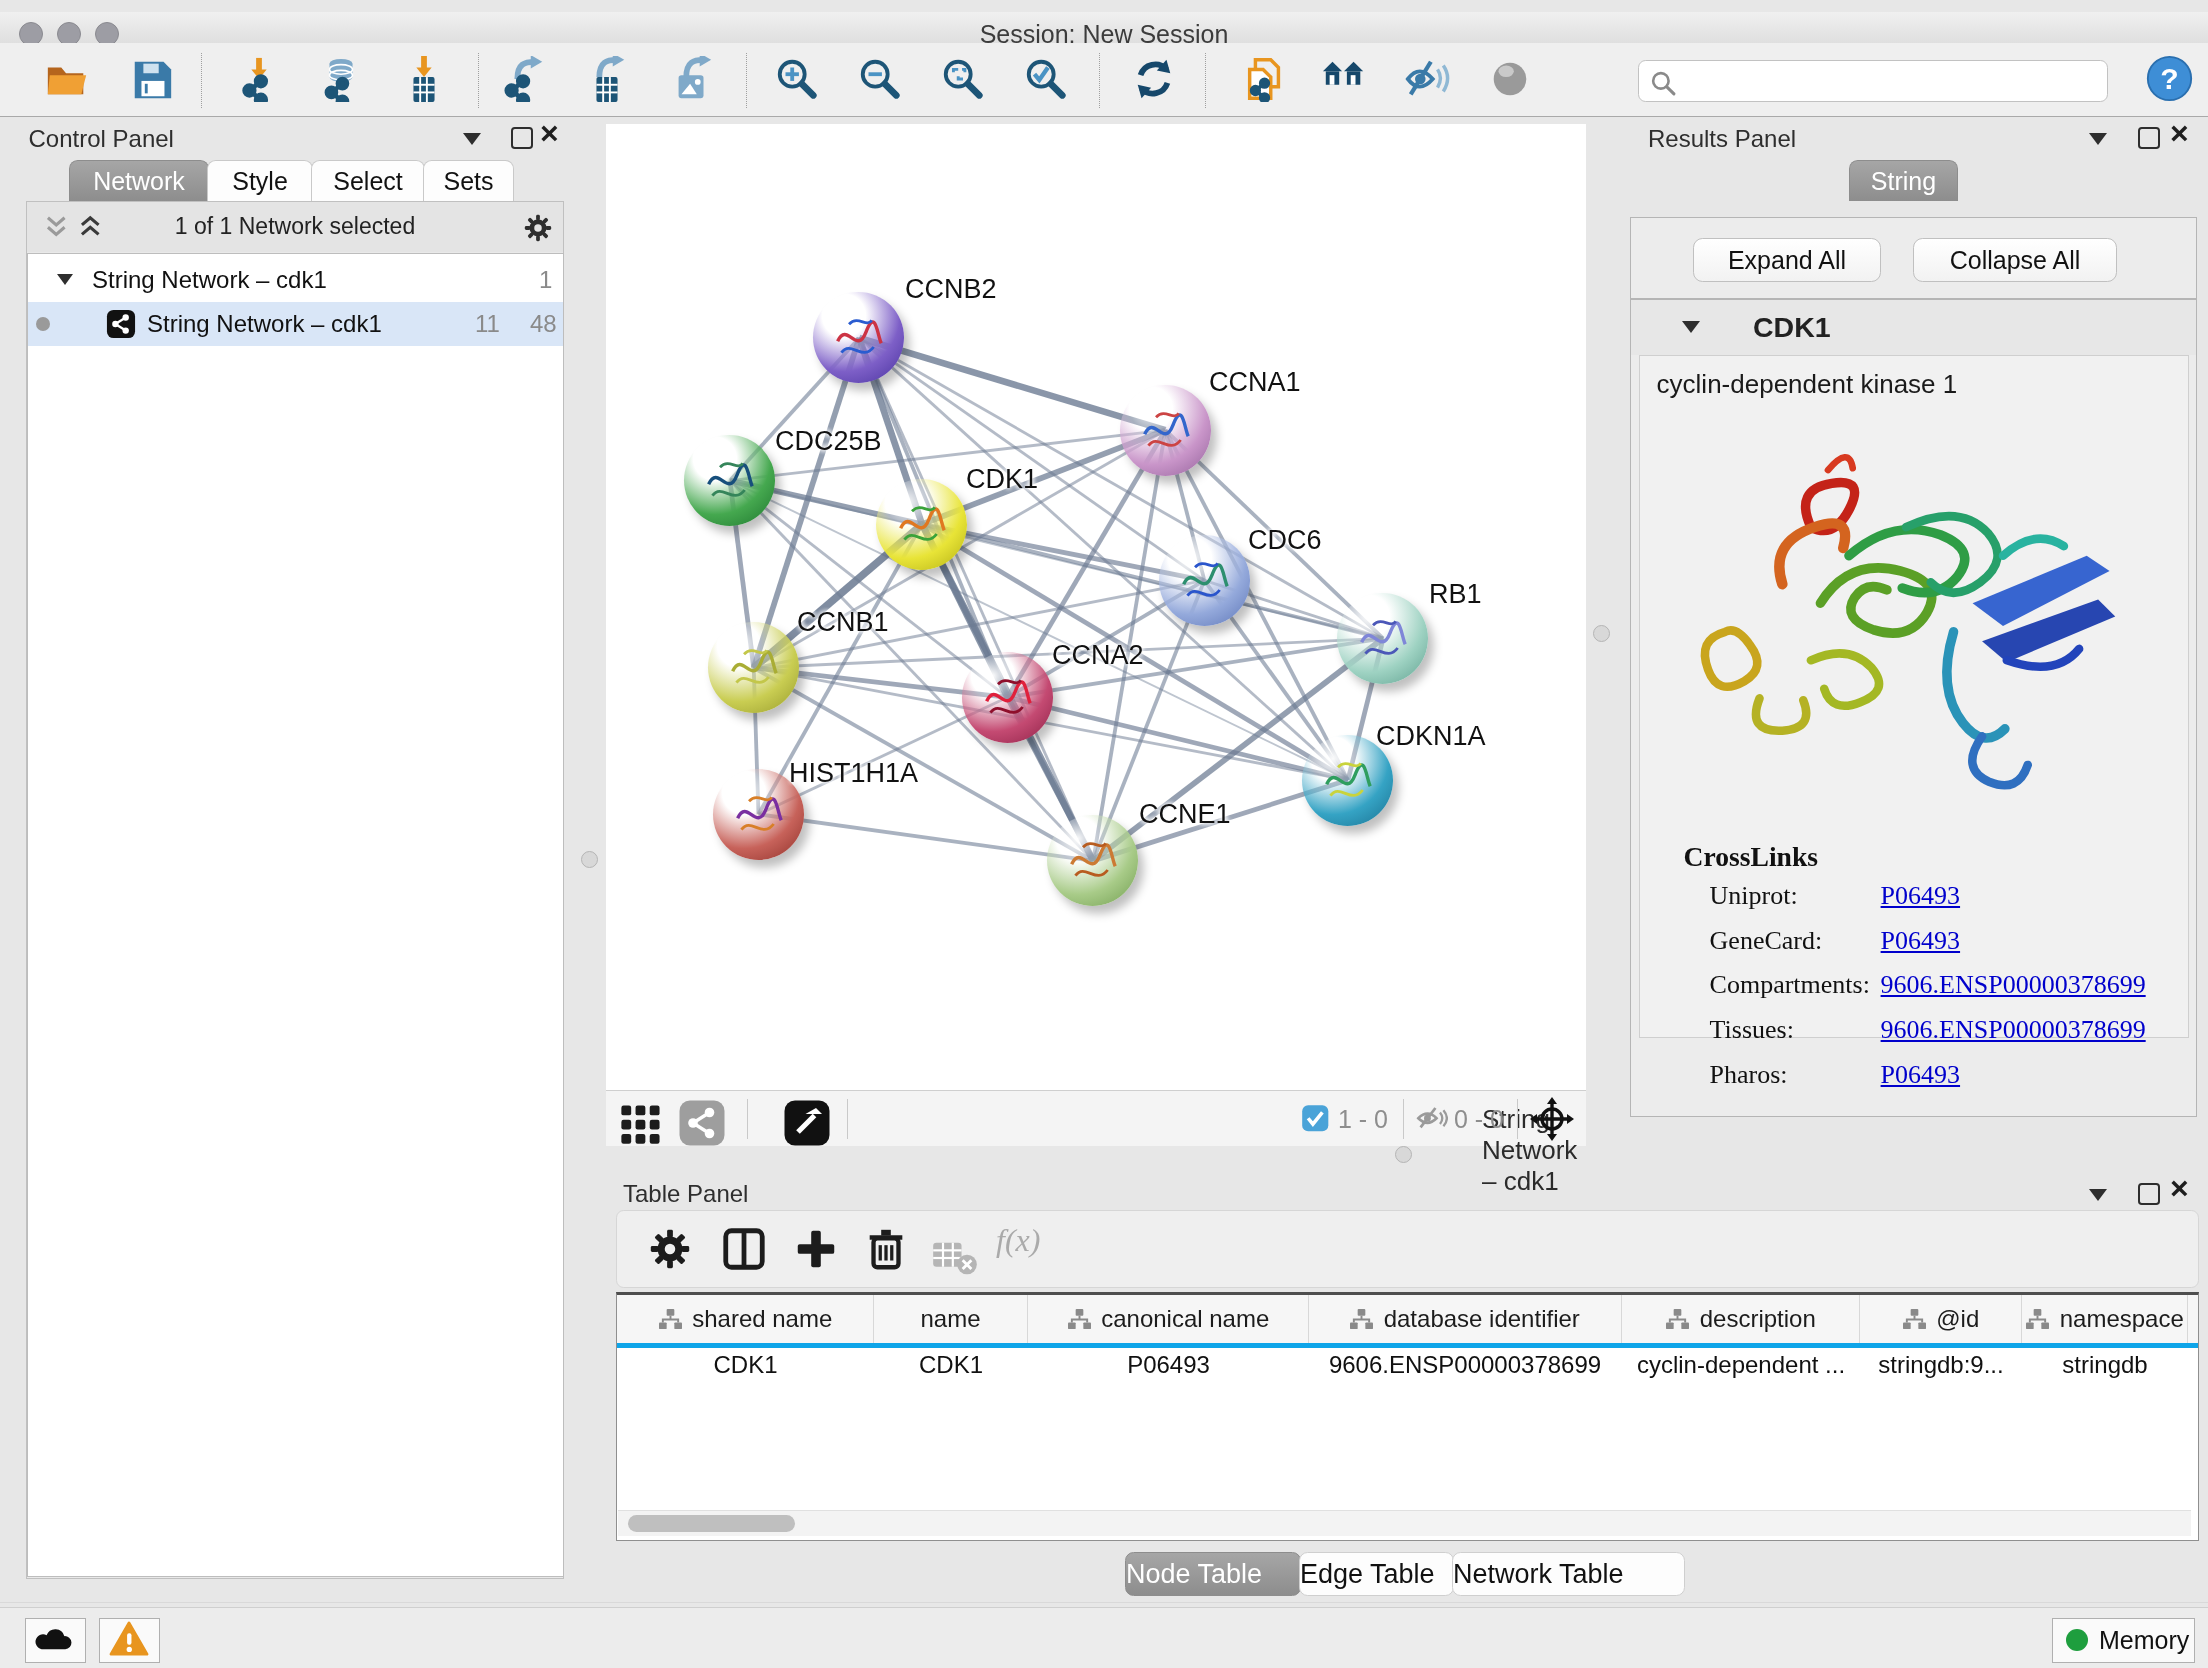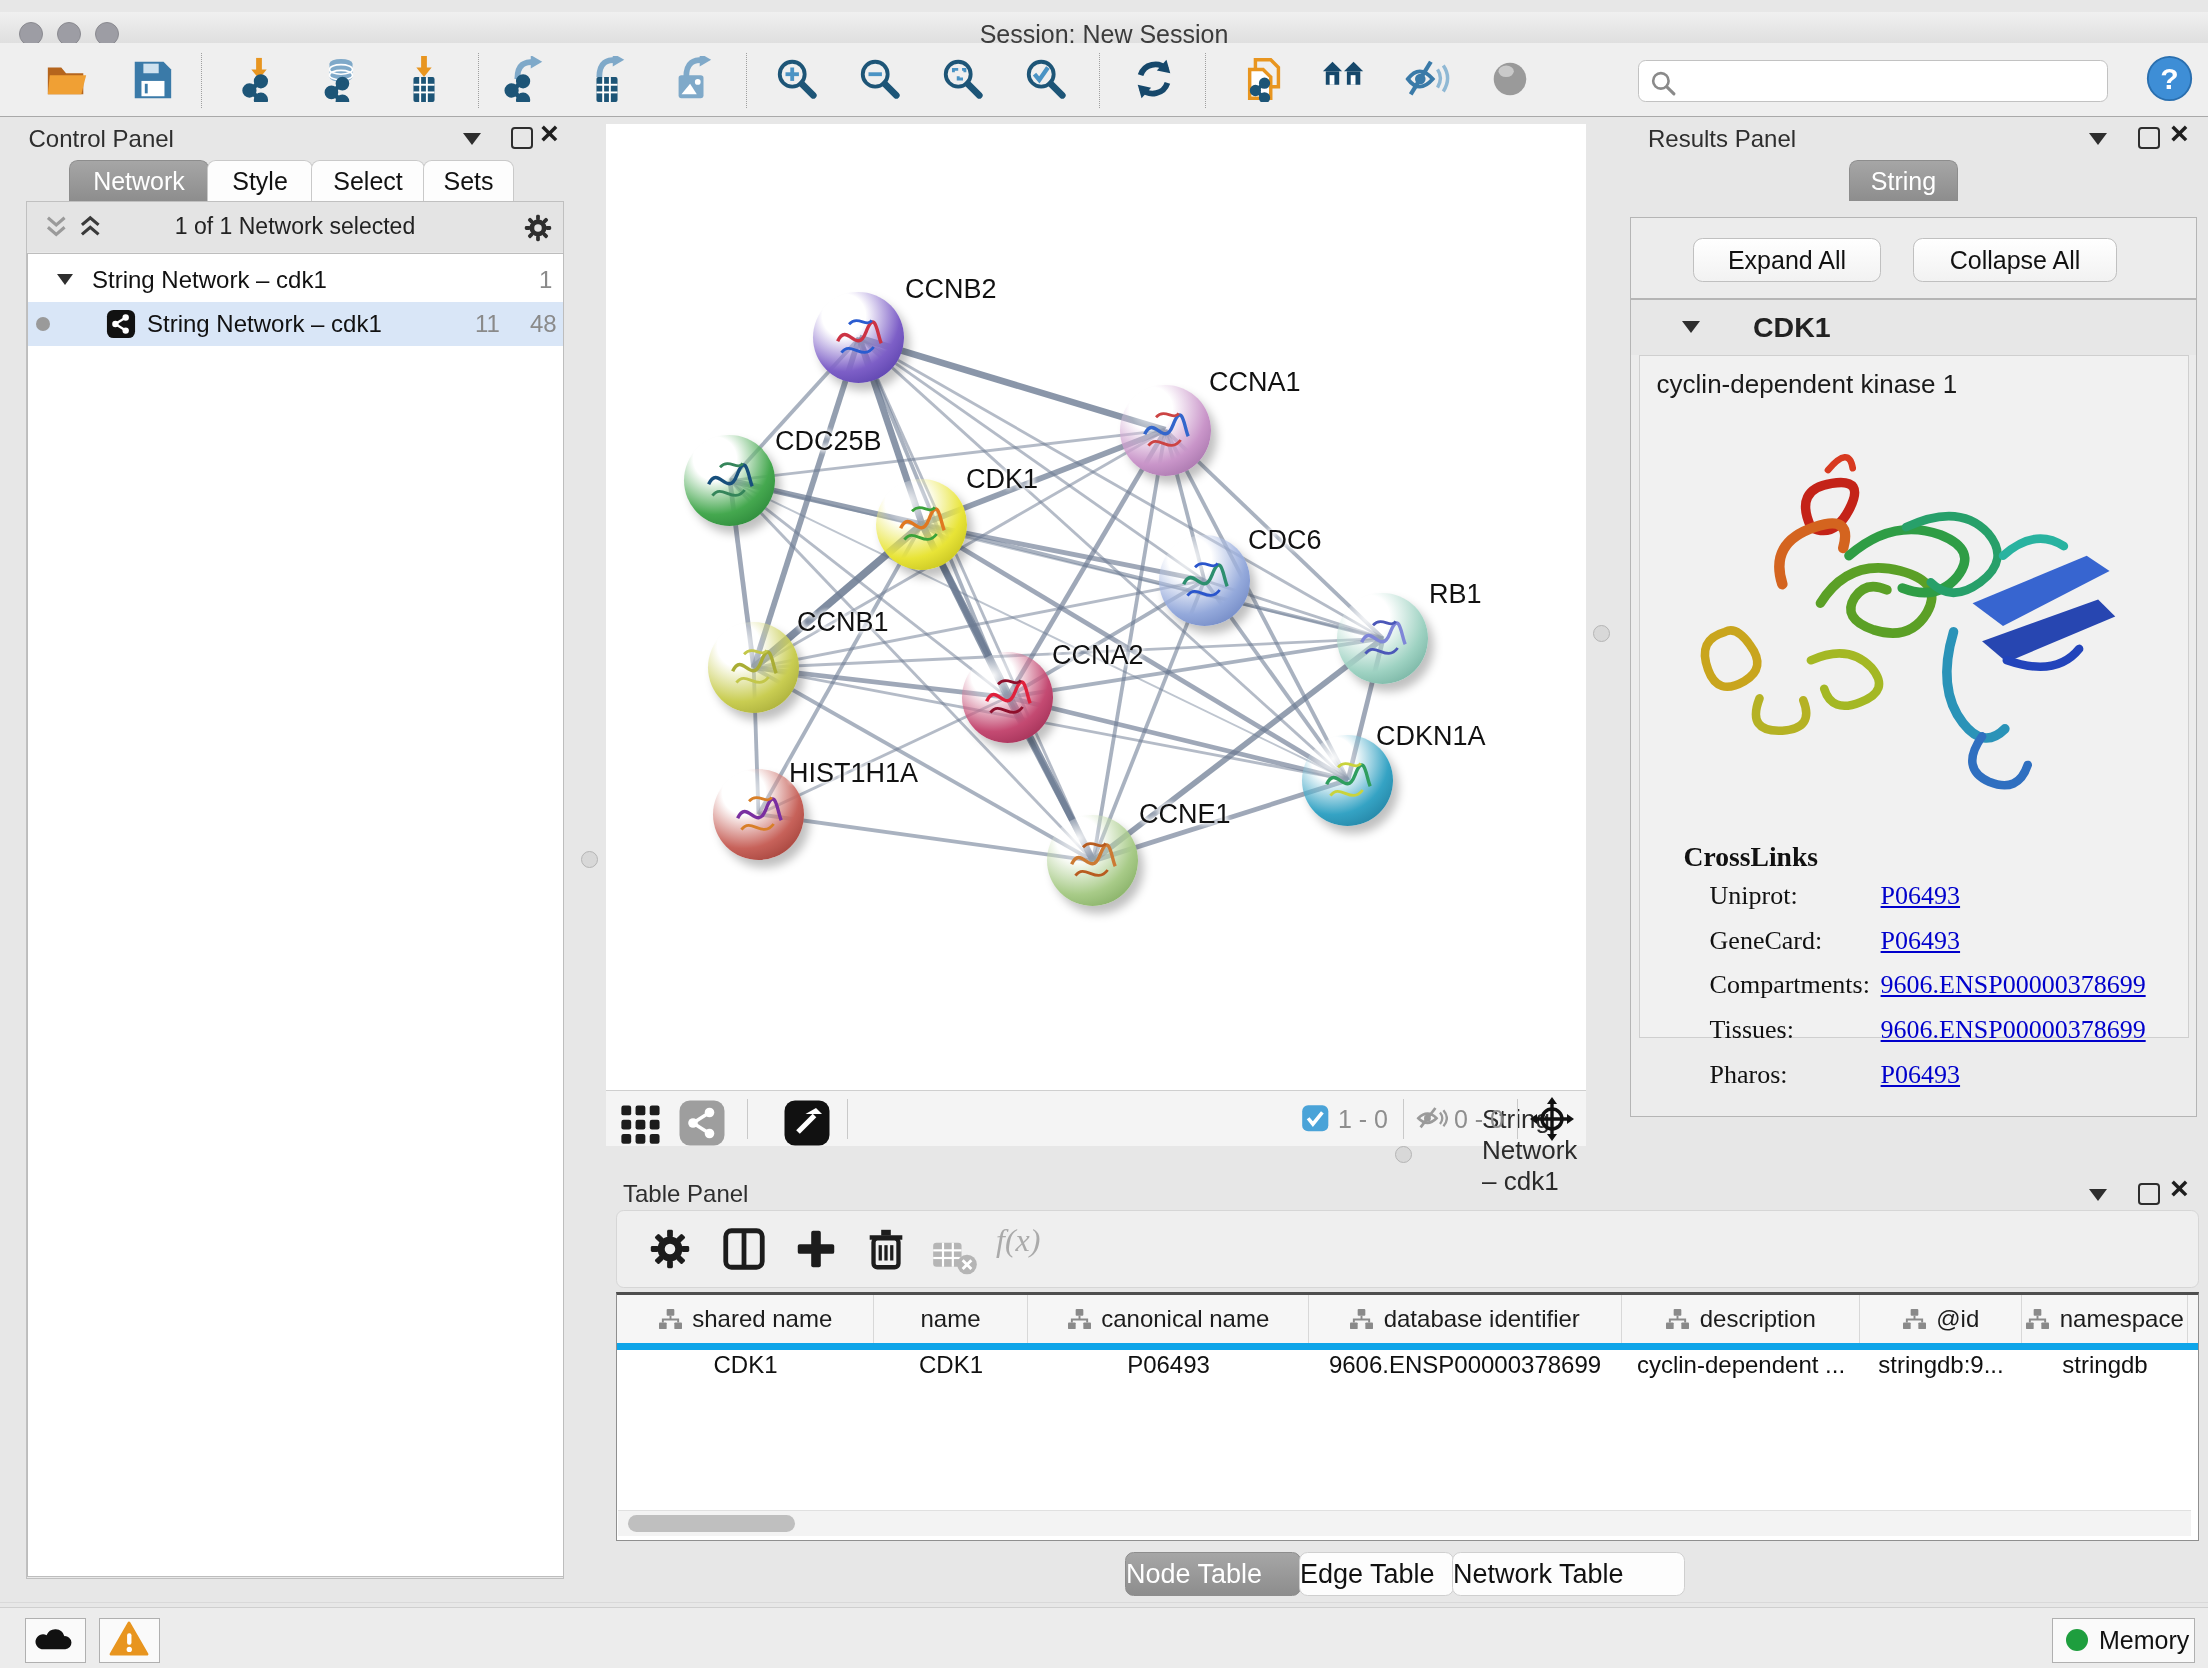--- a/index.html
+++ b/index.html
@@ -65,21 +65,21 @@
     font-family:"Liberation Serif","DejaVu Serif",serif;}
   .xl-row{position:absolute;left:70px;width:457px;font-size:26px;
     font-family:"Liberation Serif","DejaVu Serif",serif;color:#111;}
   .xl-row a{position:absolute;left:171px;color:#0000cc;text-decoration:underline;cursor:pointer;white-space:nowrap;}
   
   .tp-toolbar{position:absolute;left:616px;top:1210px;width:1581px;height:76px;background:#efefef;
     border:1px solid #d6d6d6;border-radius:7.6px;}
   .tp-icon{position:absolute;top:14.3px;width:48px;height:48px;cursor:pointer;}
   .tbl{position:absolute;left:616px;top:1292px;width:1581px;height:245px;background:#fff;
     border:1px solid #8f8f8f;border-top:3.8px solid #4e4e4e;}
-  .tbl-headrow{position:absolute;left:0;top:0;height:48px;width:100%;background:#f6f6f6;border-bottom:7px solid #0ea5e9;}
+  .tbl-headrow{position:absolute;left:0;top:0;height:48px;width:100%;background:#f6f6f6;border-bottom:5px solid #0ea5e9;}
   .tbl-h{position:absolute;top:0;height:48px;font-size:24px;color:#1c1c1c;line-height:48px;text-align:center;
     border-right:1px solid #d8d8d8;overflow:hidden;white-space:nowrap;}
   .tbl-c{position:absolute;top:49px;height:42px;font-size:24px;color:#111;line-height:42px;text-align:center;
     overflow:hidden;white-space:nowrap;}
   .hscroll{position:absolute;left:1px;top:215px;width:1573px;height:25px;background:#f3f3f3;border-top:1px solid #e0e0e0;}
   .hthumb{position:absolute;left:9.5px;top:3.8px;width:167px;height:17px;border-radius:8.6px;background:#bfbfbf;cursor:pointer;}
   .btab{position:absolute;top:1552px;height:42px;background:#fdfdfd;border:1px solid #cfcfcf;
     border-radius:8.6px;font-size:27px;line-height:42px;color:#111;cursor:pointer;}
   .btab.active{background:linear-gradient(#a6a6a6,#8d8d8d);color:#fff;border-color:#8d8d8d;}
   

